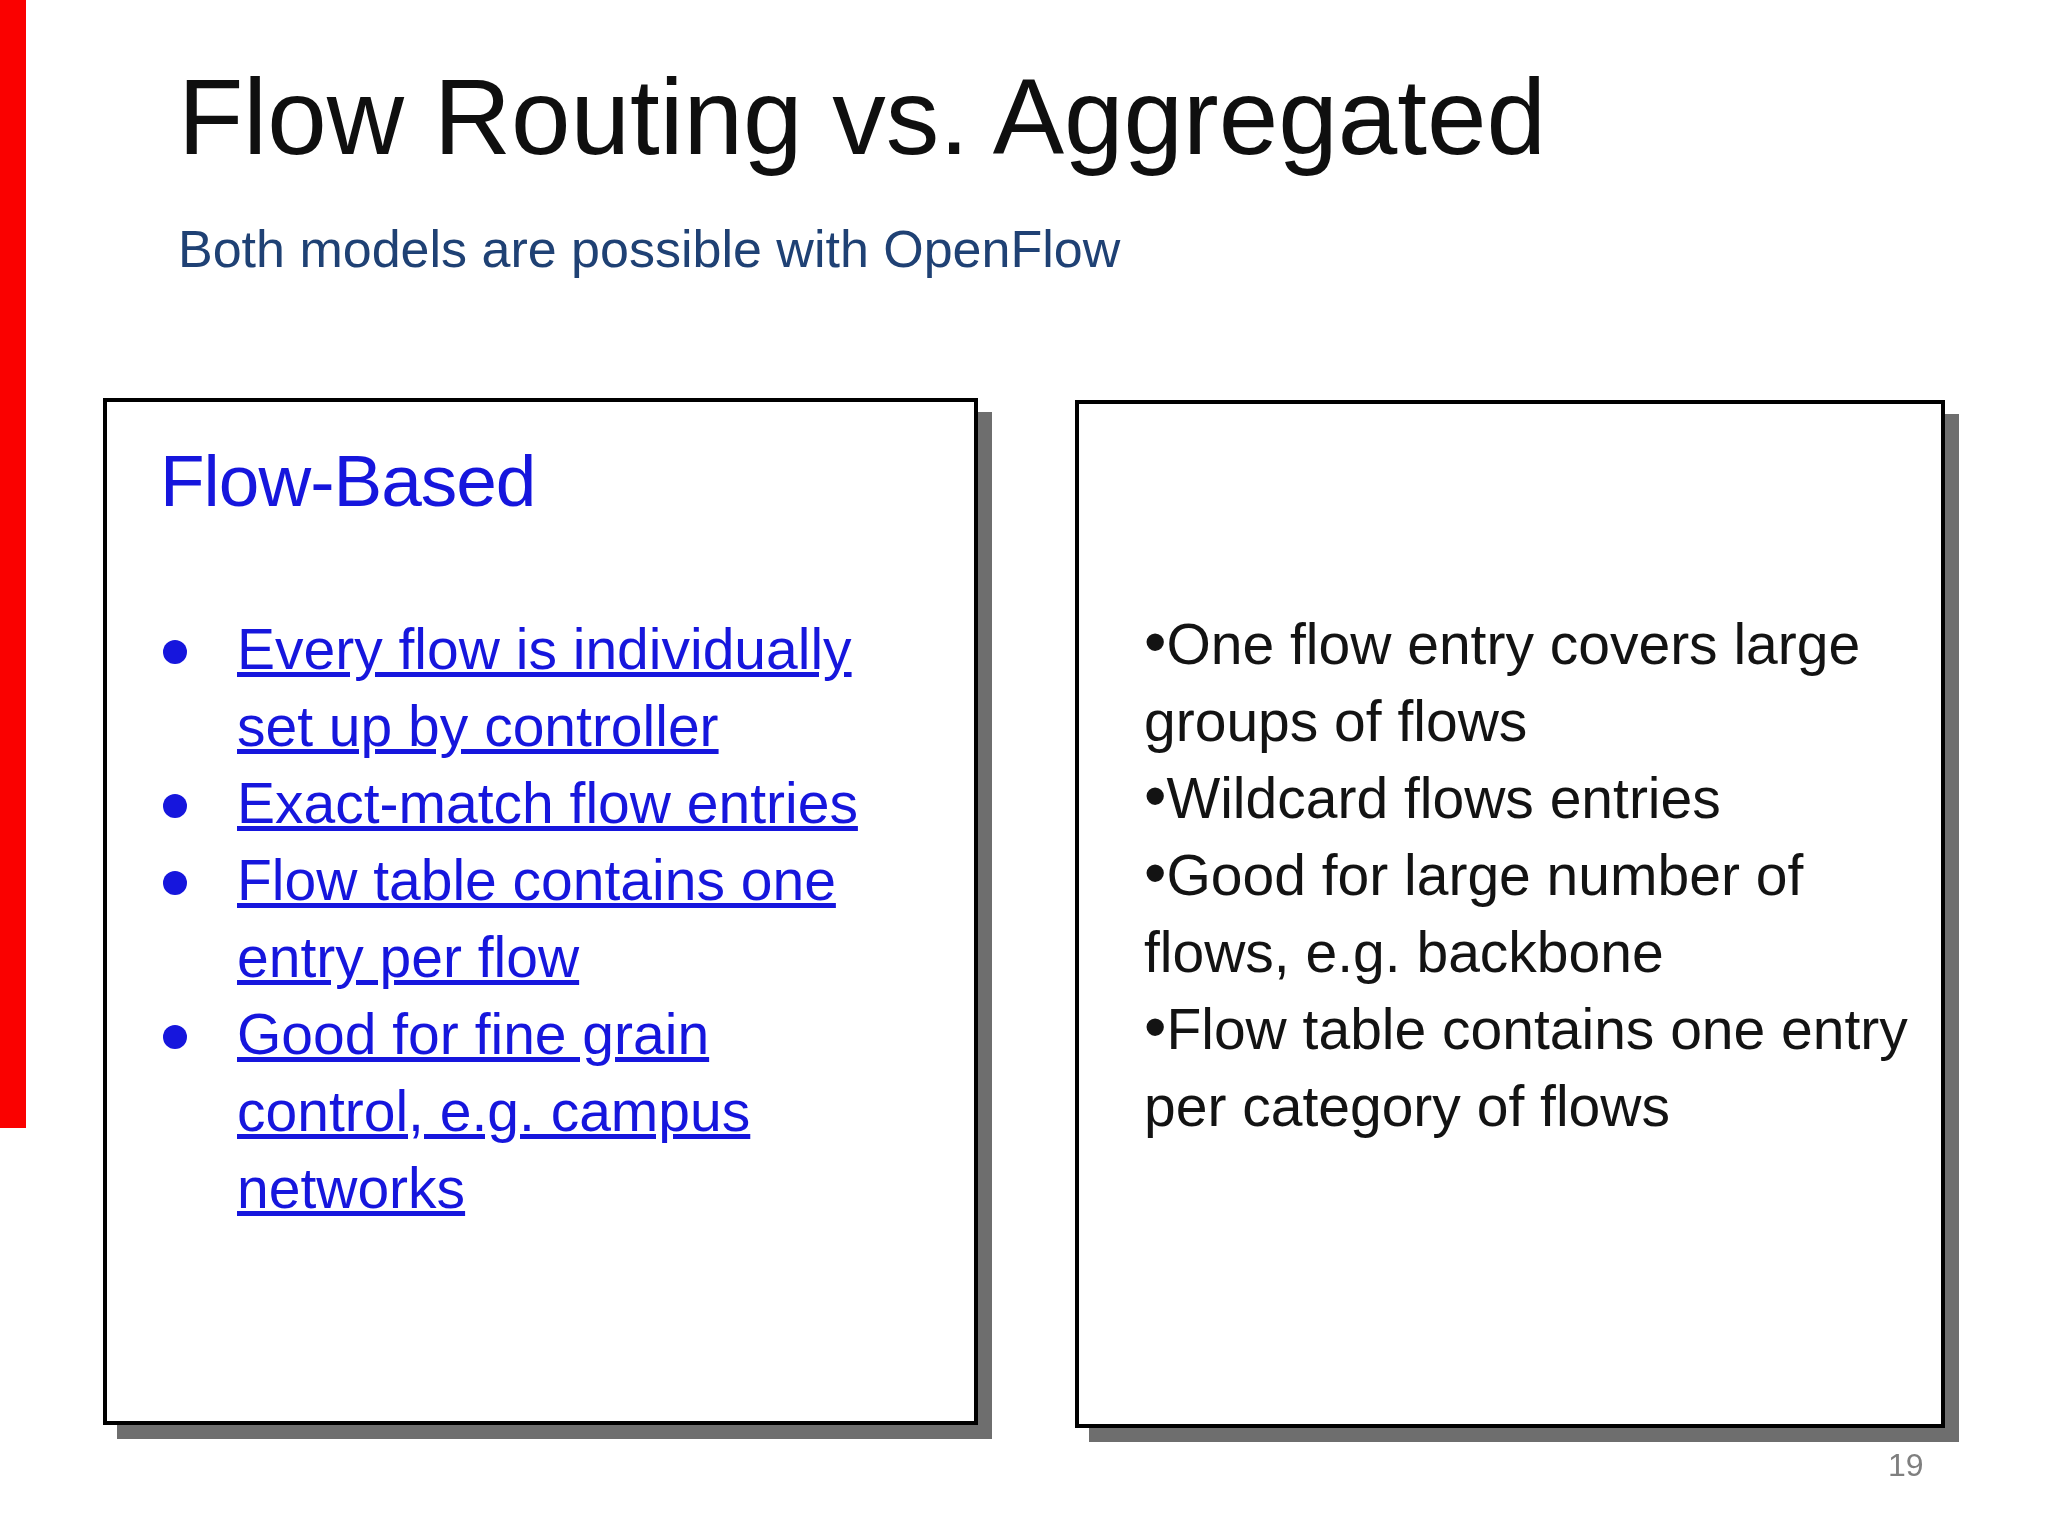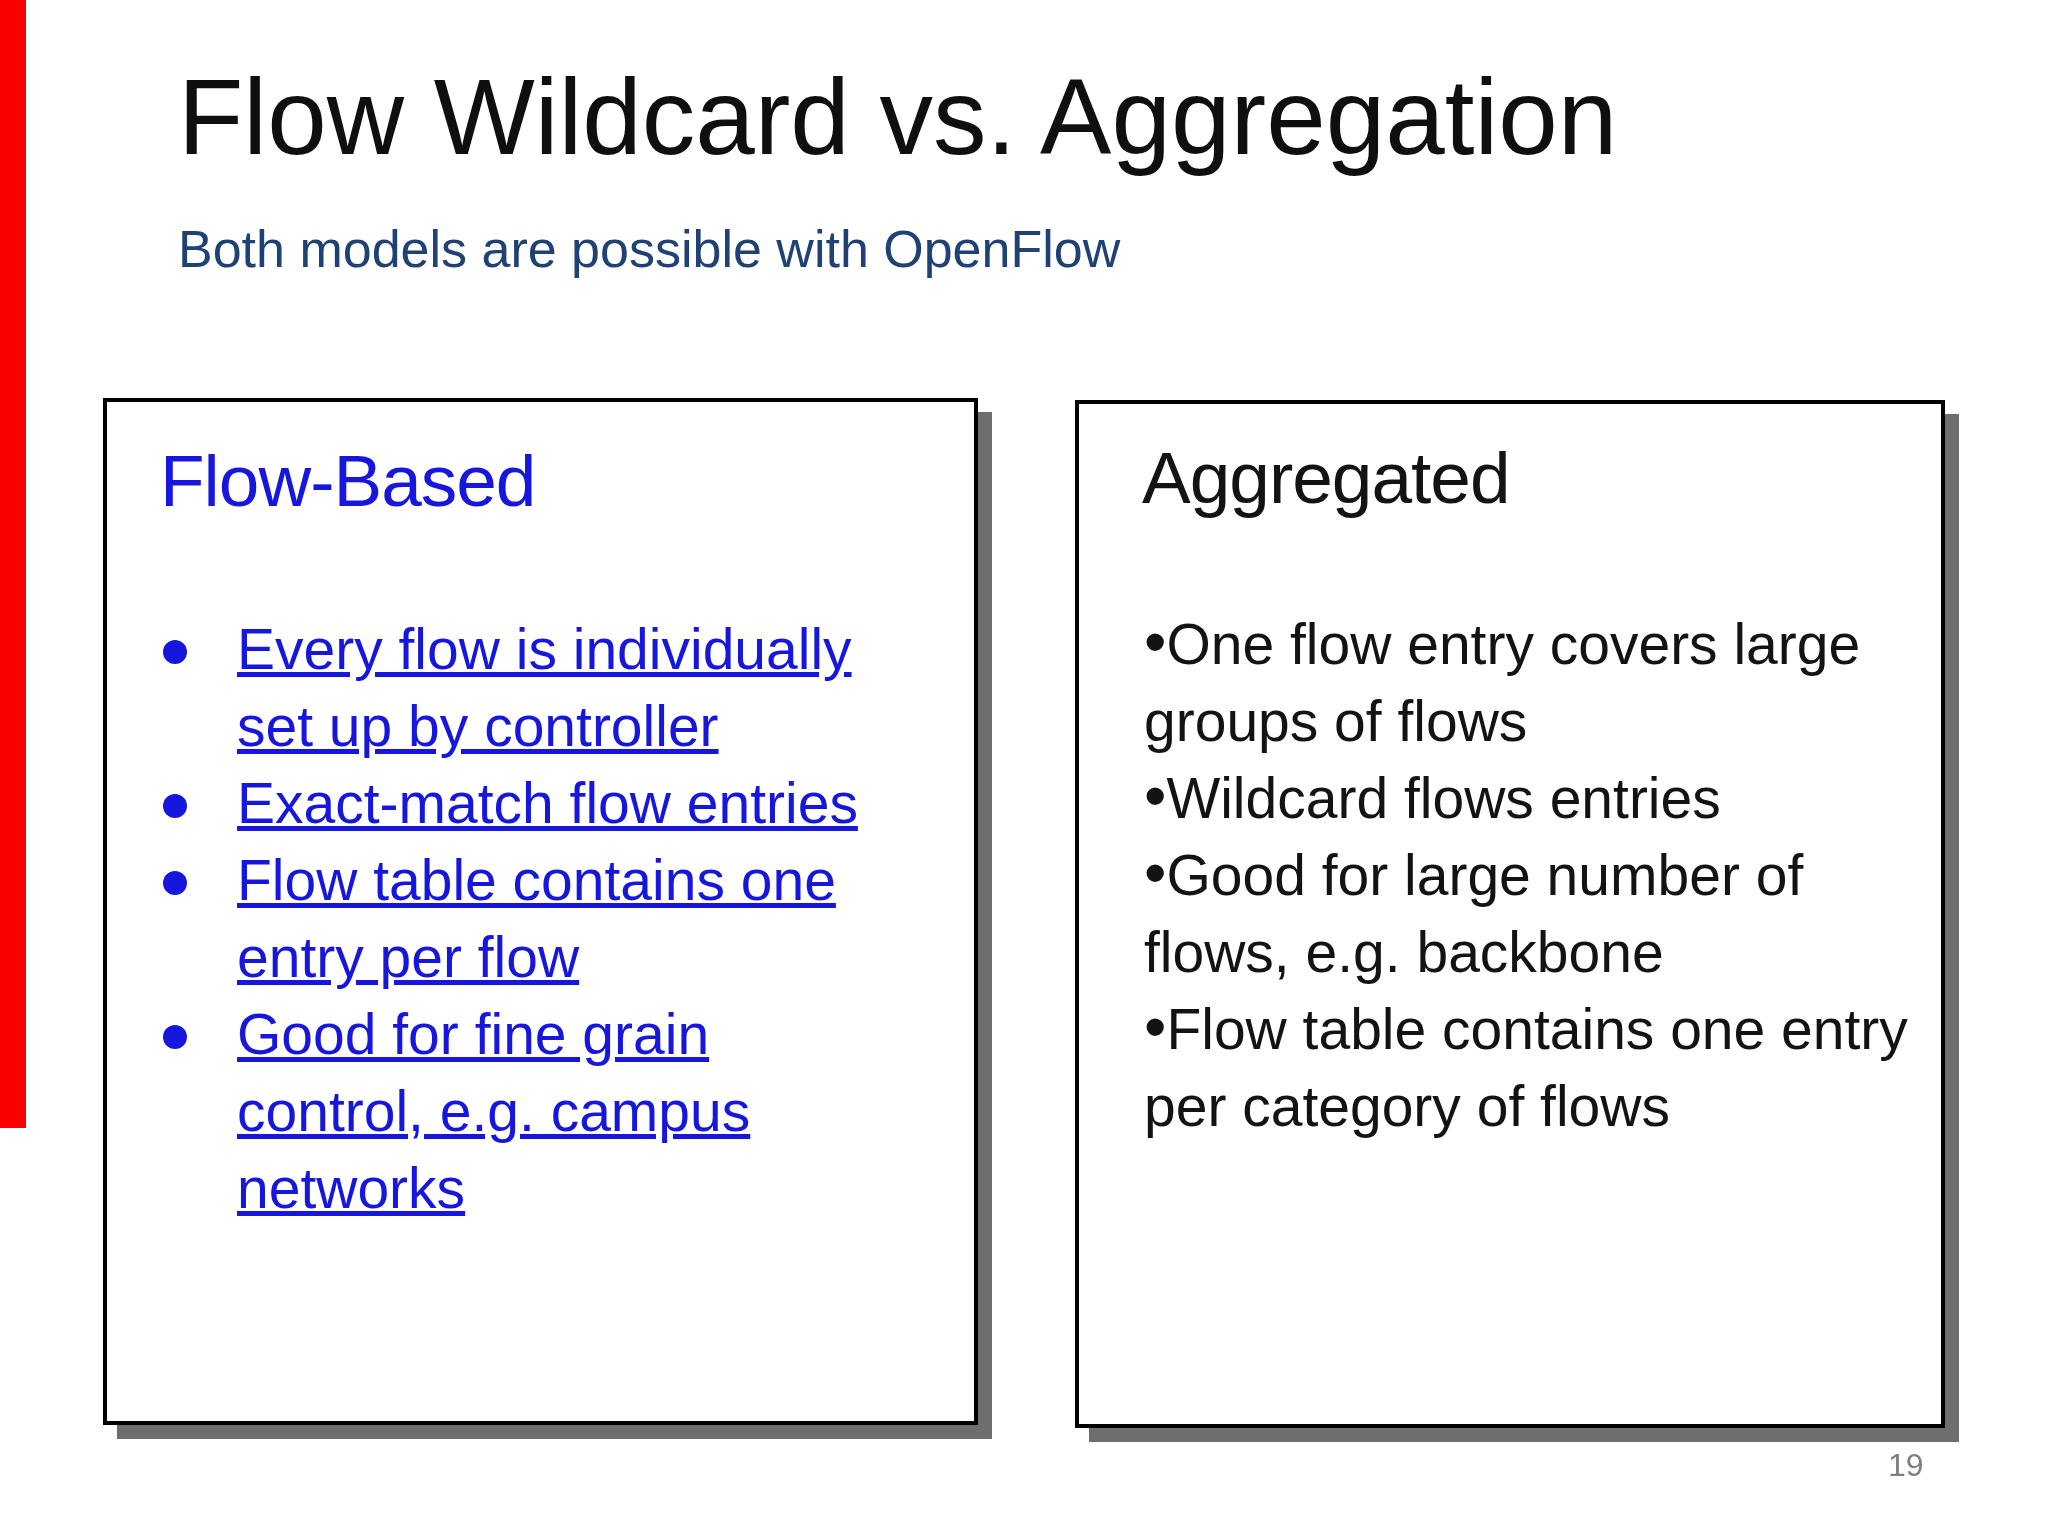--- a/index.html
+++ b/index.html
@@ -73,28 +73,27 @@
     color: var(--page-number-gray, #7f7f7f);
   }
 </style>
 </head>
 <body>
 
 <div class="slide">
 
   <div class="accent-bar"></div>
 
-  <div class="title">Flow Wildcard vs. Aggregation</div>
+  <div class="title">Flow Routing vs. Aggregated</div>
   <div class="subtitle">Both models are possible with OpenFlow</div>
 
   <div class="panel left"></div>
   <div class="panel right"></div>
 
   <div class="panel-heading heading-left">Flow-Based</div>
-  <div class="panel-heading heading-right">Aggregated</div>
 
   <div class="blist">
 
       <div class="litem">
         <span class="ldot"></span><span>Every flow is individually<br>set up by controller</span>
       </div>
 
       <div class="litem">
         <span class="ldot"></span><span>Exact-match flow entries</span>
       </div>

